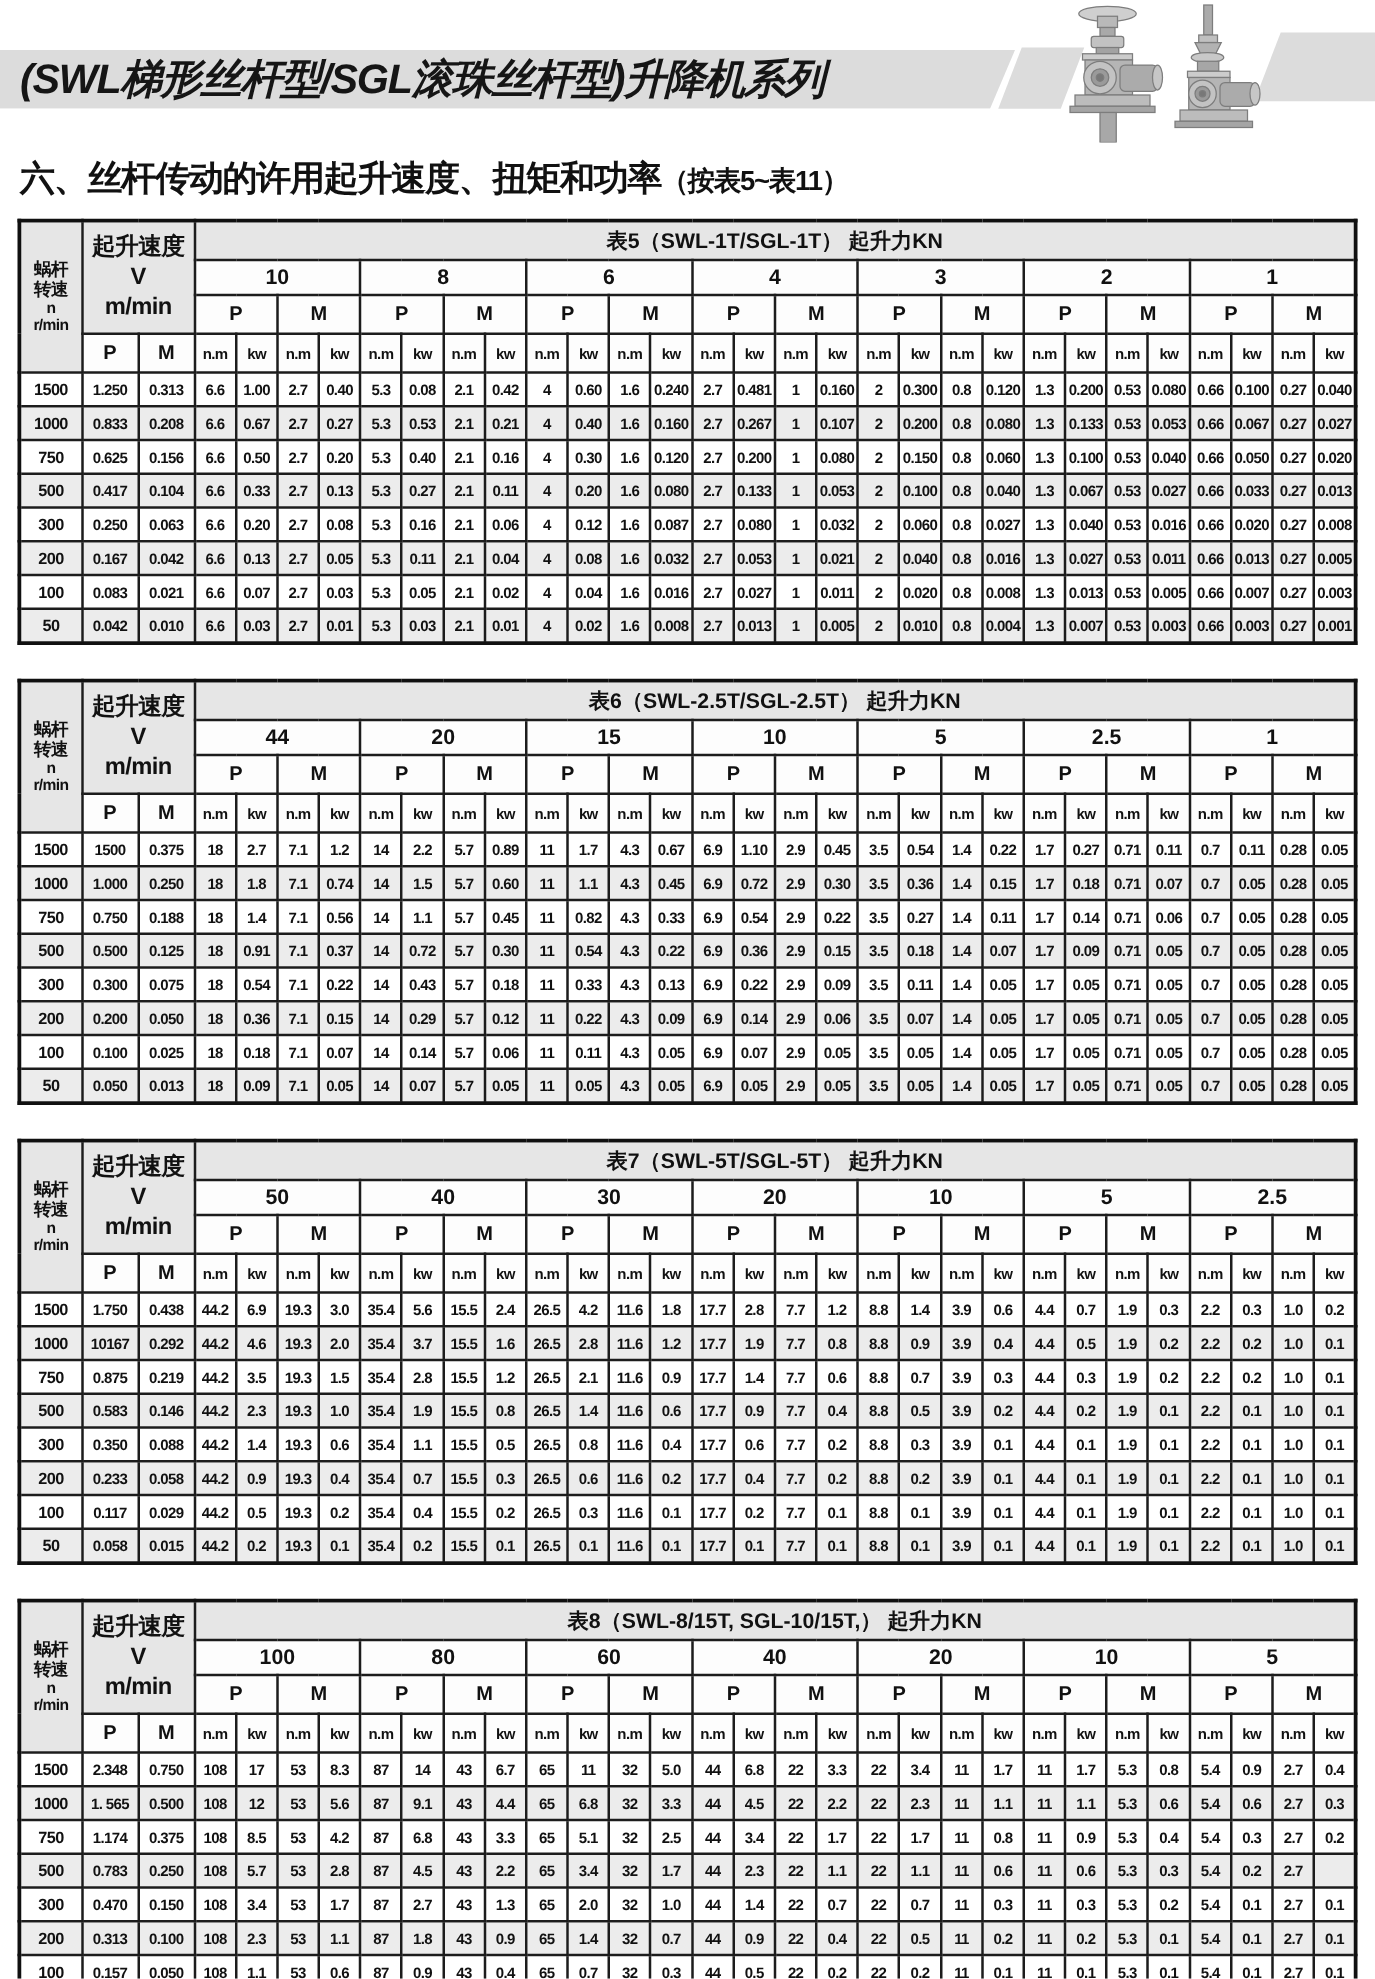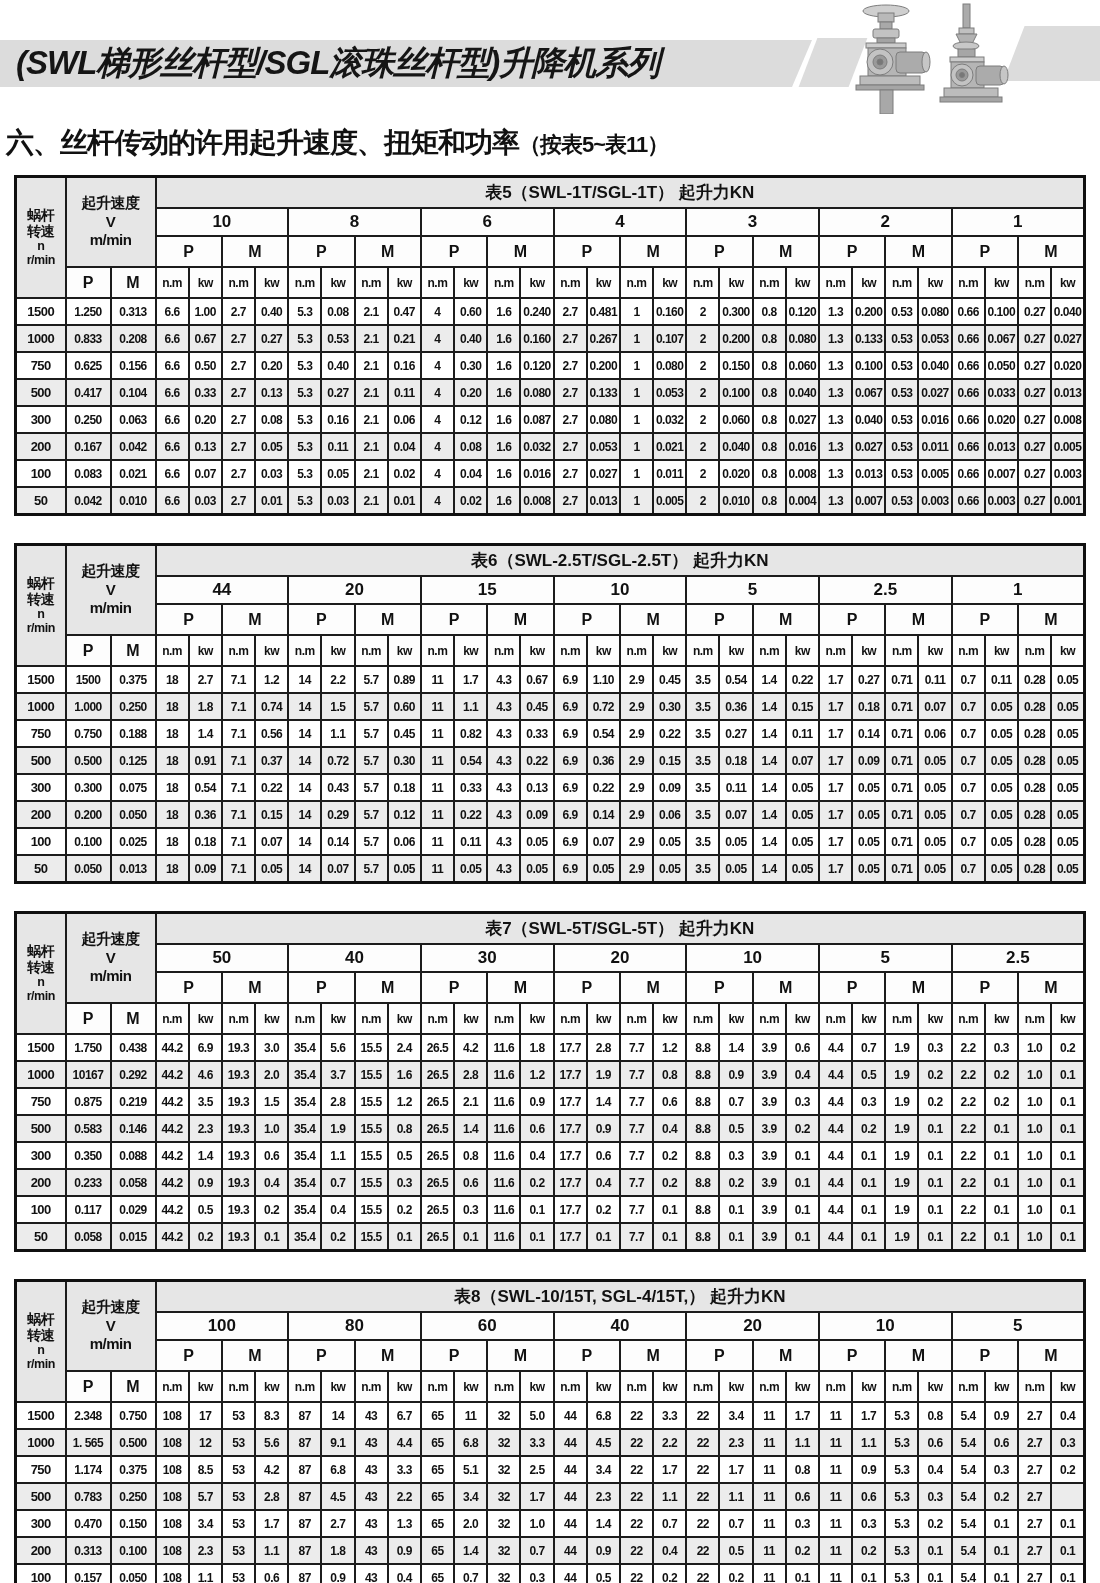--- a/index.html
+++ b/index.html
@@ -8,37 +8,37 @@
   
   .hdr{position:relative;width:884px;height:114px;}
   .band-main{position:absolute;left:0;top:40px;width:812px;height:47px;background:#dcdcdc;
              clip-path:polygon(0 0,100% 0,calc(100% - 20px) 100%,0 100%);display:flex;align-items:center;}
   .band-title{font-style:italic;font-weight:bold;font-size:33px;padding-left:16px;white-space:nowrap;
               letter-spacing:-1px;color:#151515;}
   .band-piece{position:absolute;left:808px;top:38px;width:50px;height:49px;background:#dcdcdc;transform:skewX(-21deg);}
   .band-right{position:absolute;left:1014px;top:26px;width:140px;height:55px;background:#dcdcdc;transform:skewX(-21deg);}
   .jacks{position:absolute;left:838px;top:2px;}
   
-  .section{padding:10px 14px 0 6px;white-space:nowrap;}
+  .section{padding:10px 14px 0 16px;white-space:nowrap;}
   .section .main{font-size:28px;font-weight:bold;letter-spacing:-1px;}
   .section .sub{font-size:22px;font-weight:bold;letter-spacing:-1px;}
   
   .tables{padding:0 14px;}
   table.jt{border-collapse:collapse;table-layout:fixed;width:1072px;margin-top:13px;
            border:3px solid #101010;}
   table.jt + table.jt{margin-top:27px;}
   .jt th,.jt td{border:2px solid #1c1c1c;text-align:center;vertical-align:middle;padding:0;
                 font-weight:bold;white-space:nowrap;overflow:hidden;}
   .jt th.ttitle{font-size:17px;height:29px;background:#e6e6e6;letter-spacing:0;margin-top:36px;}
   .jt th.load{font-size:17px;height:26px;background:#fdfdfd;margin-top:37px;}
   .jt th.pm{font-size:16px;height:29px;background:#fdfdfd;}
   .jt th.unit{font-size:12px;height:24px;background:#fdfdfd;letter-spacing:-0.5px;}
   .jt th.corner{background:#e6e6e6;font-size:14px;line-height:1.12;letter-spacing:-0.5px;text-align:center;}
   .jt th.corner .sm{font-size:12.5px;}
-  .jt th.speed{background:#e6e6e6;font-size:15px;line-height:1.25;letter-spacing:-0.5px;}
+  .jt th.speed{background:#e6e6e6;font-size:19px;line-height:1.25;letter-spacing:-0.5px;}
   .jt td{font-size:12px;height:25px;letter-spacing:-0.5px;background:#fff;}
   .jt td.ncol{font-size:13px;}
   .jt tbody tr:nth-child(even) td{background:#ececec;}
 </style>
 </head>
 <body>
 
 <div class="page">
 
   <div class="hdr">
@@ -203,21 +203,21 @@
             <td class="ncol">1500</td>
             <td>1.250</td>
             <td>0.313</td>
             <td>6.6</td>
             <td>1.00</td>
             <td>2.7</td>
             <td>0.40</td>
             <td>5.3</td>
             <td>0.08</td>
             <td>2.1</td>
-            <td>0.47</td>
+            <td>0.42</td>
             <td>4</td>
             <td>0.60</td>
             <td>1.6</td>
             <td>0.240</td>
             <td>2.7</td>
             <td>0.481</td>
             <td>1</td>
             <td>0.160</td>
             <td>2</td>
             <td>0.300</td>
@@ -1253,21 +1253,21 @@
               <div>蜗杆</div>
               <div>转速</div>
               <div class="sm">n</div>
               <div class="sm">r/min</div>
             </th>
             <th class="speed" rowspan="3" colspan="2">
               <div>起升速度</div>
               <div>V</div>
               <div>m/min</div>
             </th>
-            <th class="ttitle" colspan="28">表8（SWL-10/15T, SGL-4/15T,） 起升力KN</th>
+            <th class="ttitle" colspan="28">表8（SWL-8/15T, SGL-10/15T,） 起升力KN</th>
           </tr>
           <tr>
             <th class="load" colspan="4">100</th>
             <th class="load" colspan="4">80</th>
             <th class="load" colspan="4">60</th>
             <th class="load" colspan="4">40</th>
             <th class="load" colspan="4">20</th>
             <th class="load" colspan="4">10</th>
             <th class="load" colspan="4">5</th>
           </tr>

